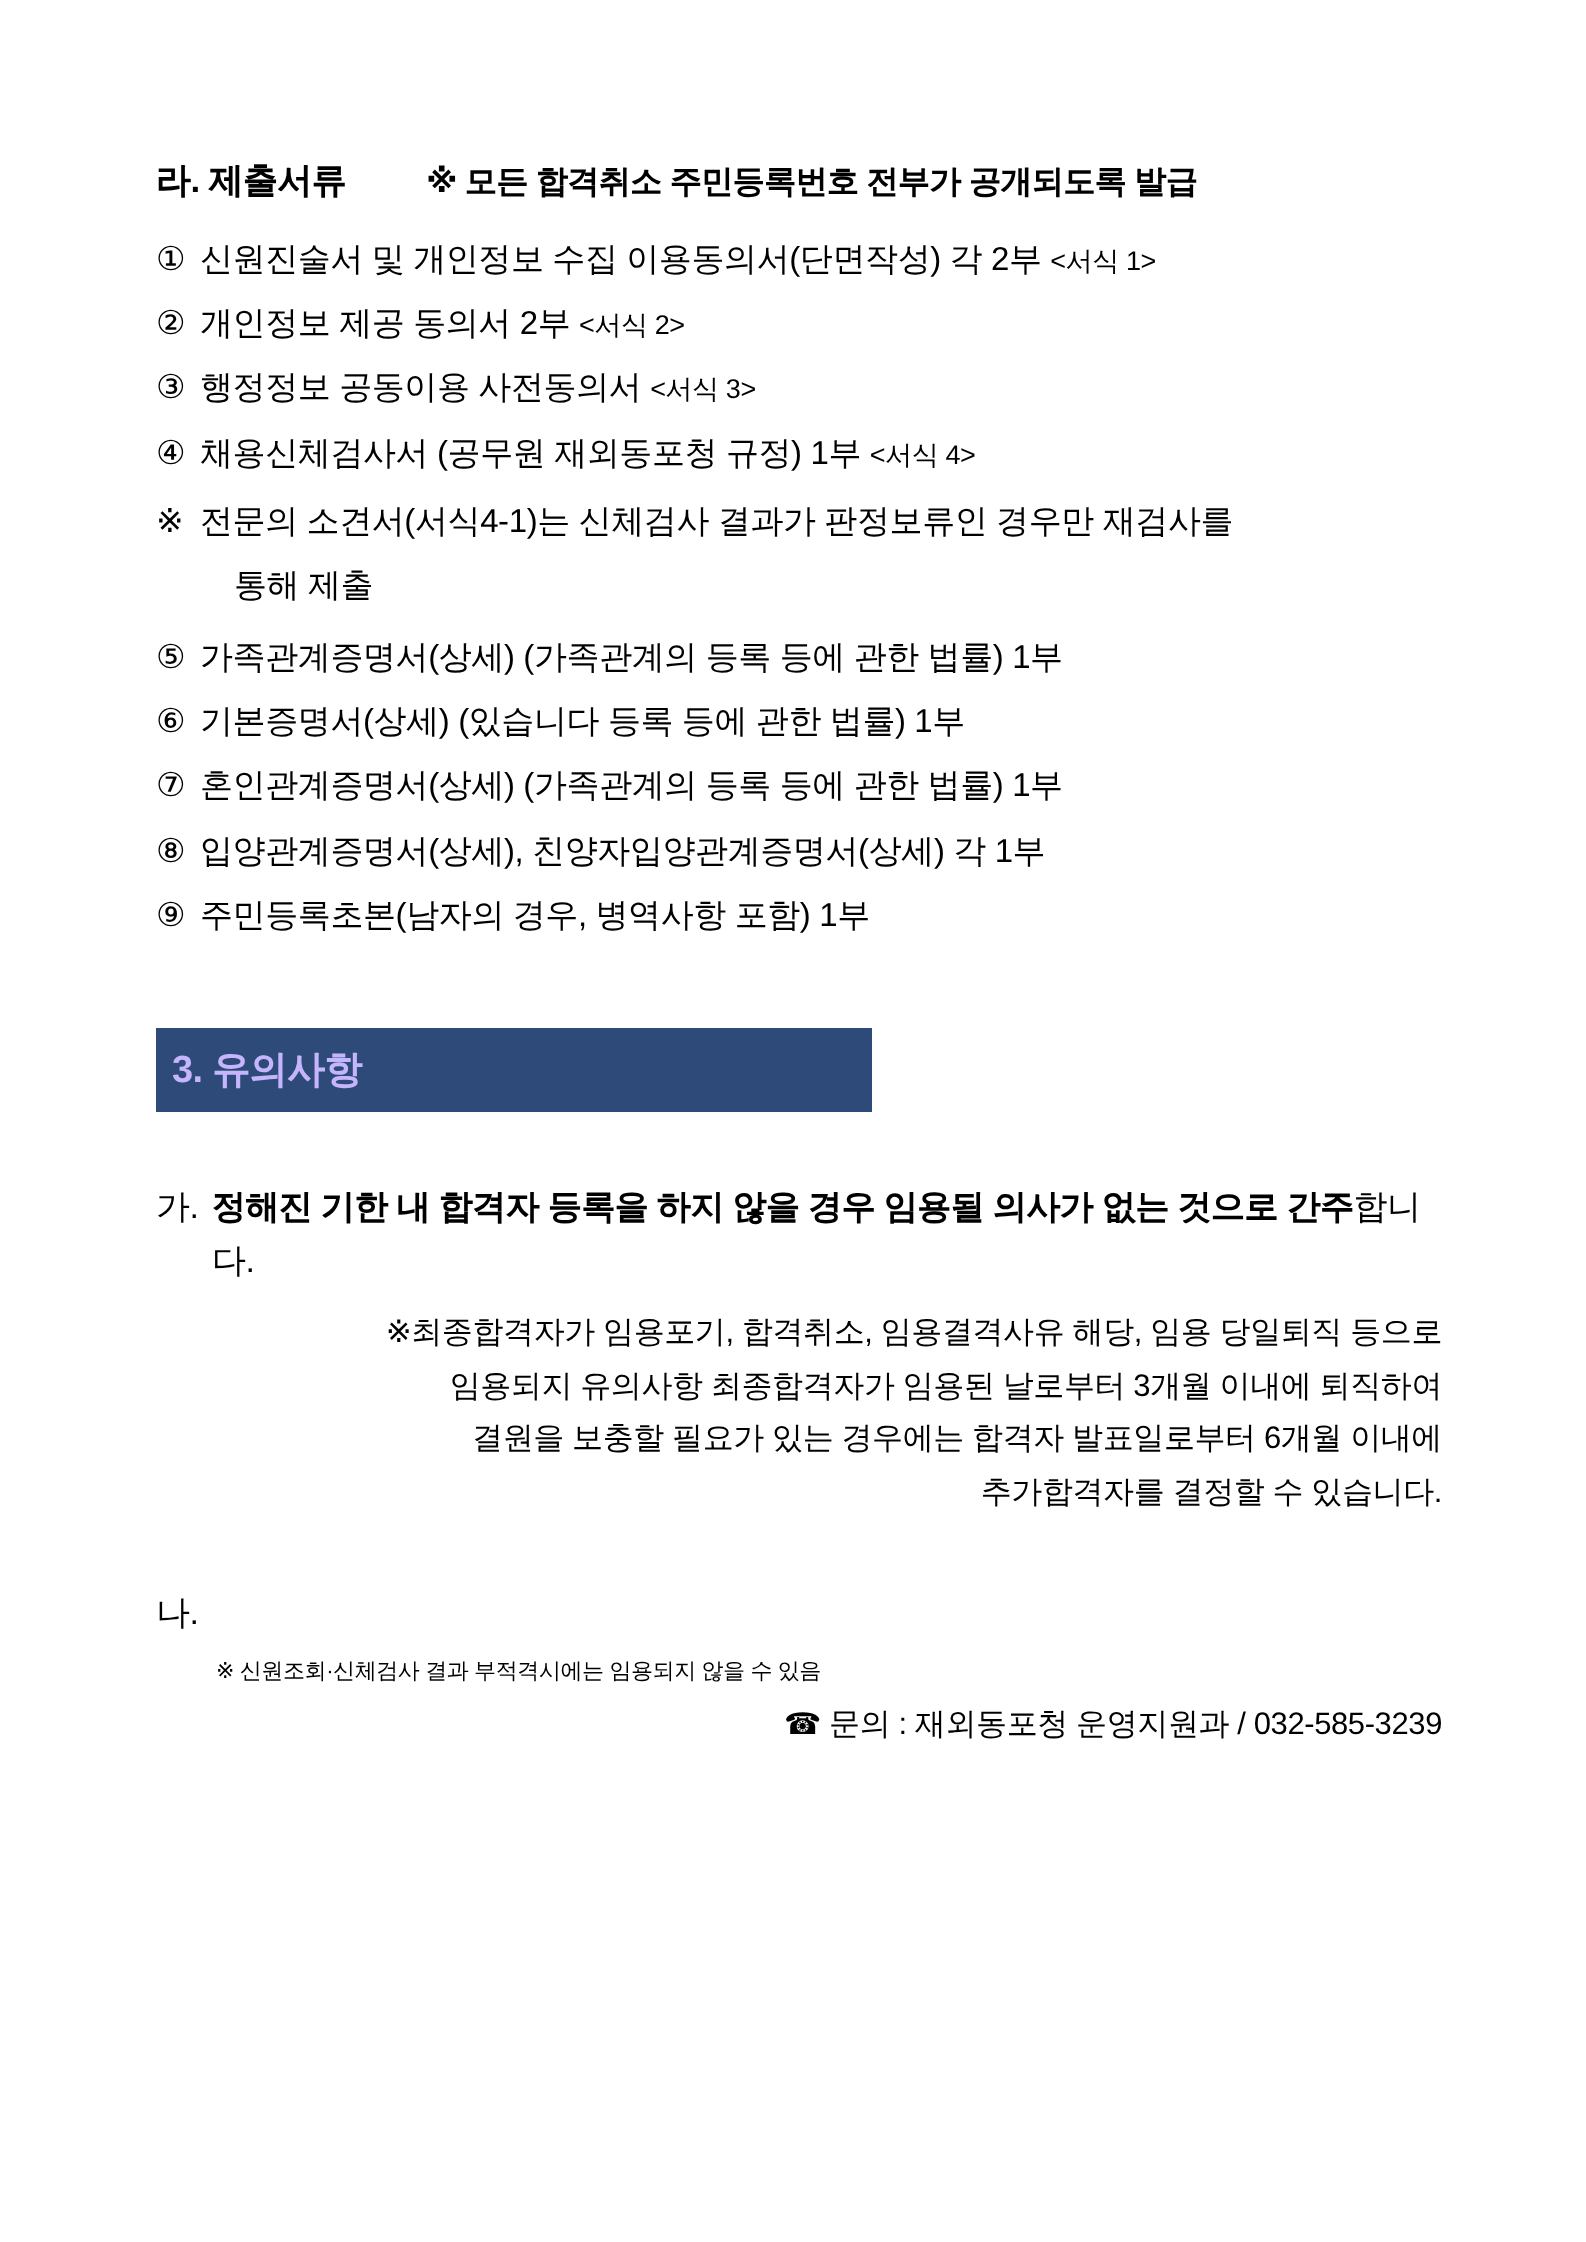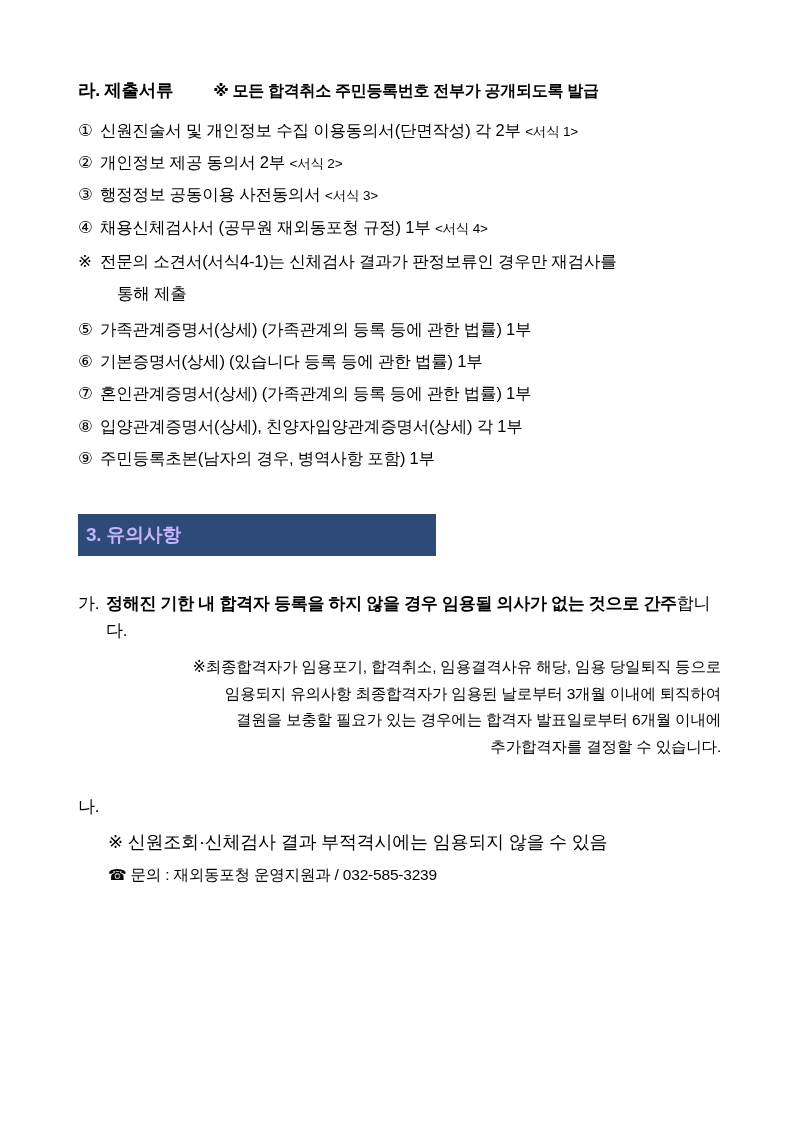--- a/index.html
+++ b/index.html
@@ -162,30 +162,31 @@
     line-height: 1.6;
   }
   .item-b .body {
     line-height: 1.6;
   }
   .item-b .body .bold { font-weight: bold; }
 
   .sub-line {
     margin-top: 7px;
     padding-left: 30px;
-    font-size: 18px;
+    font-size: 11px;
     line-height: 1.7;
     letter-spacing: -0.2px;
   }
   .contact-line {
     margin-top: 5px;
     padding-left: 30px;
     font-size: 15.5px;
     line-height: 1.7;
     letter-spacing: -0.2px;
+    text-align: right;
   }
   .contact-line .phone-icon {
     font-size: 15px;
     margin-right: 4px;
   }
 </style>
 </head>
 <body>
 
 <div class="page">

